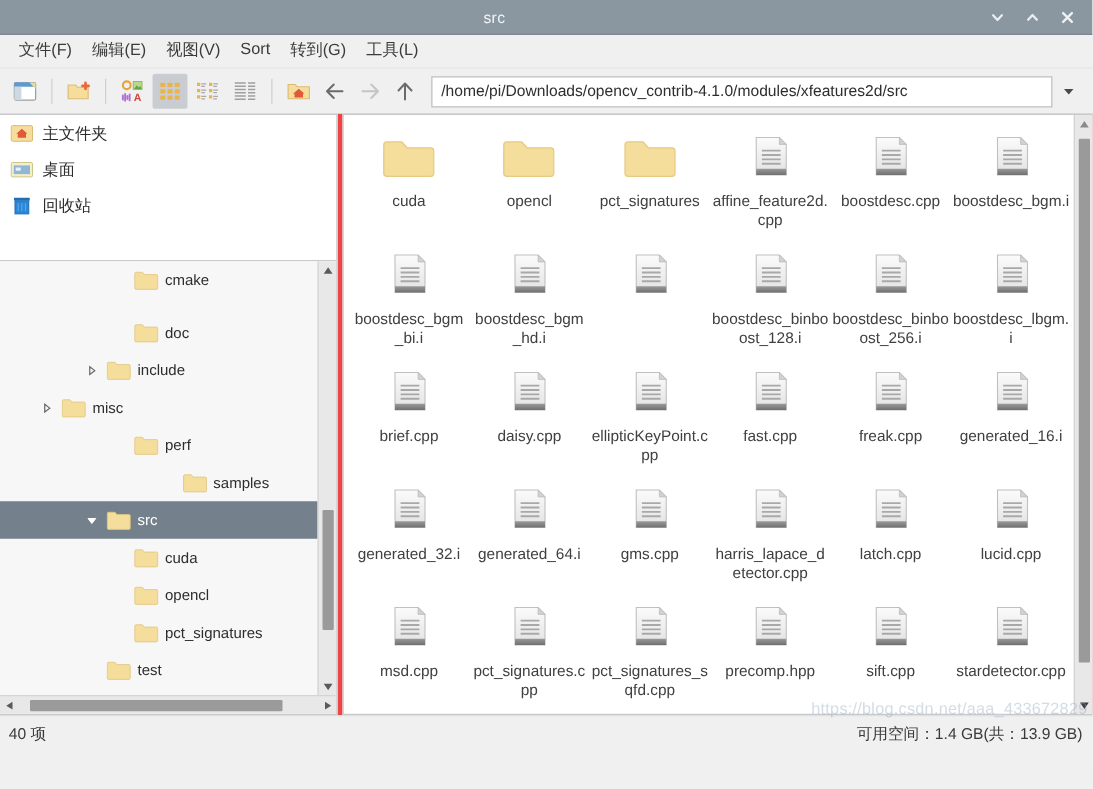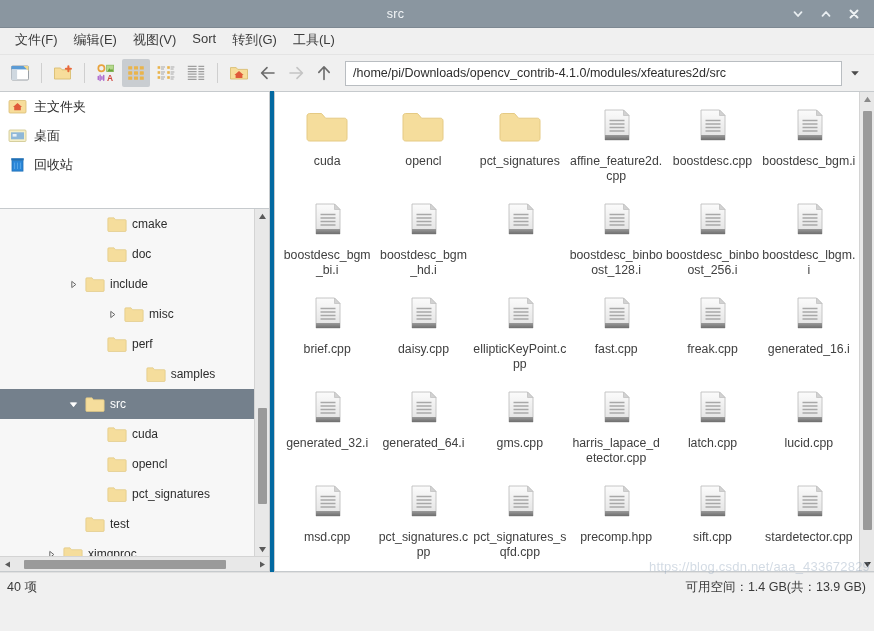--- a/index.html
+++ b/index.html
@@ -89,21 +89,21 @@
     width: 22px; height: 28px;
     display: flex; align-items: center; justify-content: center;
     cursor: pointer; flex-shrink: 0;
   }
 
   
   .body {
     flex: 1;
     display: flex;
     min-height: 0;
-    background: #0369a1;
+    background: #ef4444;
     padding: 0 0 0 0;
   }
 
   
   .leftpane {
     width: 270px; min-width: 270px;
     display: flex; flex-direction: column;
     background: #f0f0f0;
   }
   .places {
@@ -443,39 +443,39 @@
       <div class="tree-wrap">
         <div class="tree-inner">
           <div class="tree-list" id="tree-list">
               <div class="tree-row" style="padding-left: 88px;">
                 <span class="tw-arrow"></span>
                 <svg class="folder-icon" viewBox="0 0 24 20">
                   <path d="M1 3.2 C1 2.5 1.5 2 2.2 2 L8.4 2 L10.2 4.2 L21.8 4.2 C22.5 4.2 23 4.7 23 5.4 L23 17.2 C23 17.9 22.5 18.4 21.8 18.4 L2.2 18.4 C1.5 18.4 1 17.9 1 17.2 Z" fill="#f5dd9c" stroke="#e0c782" stroke-width=".8"></path>
                 </svg>
                 <span>cmake</span>
               </div>
-              <div class="tree-row" style="padding-left: 88px;">
+              <div class="tree-row" style="padding-left: 88px; margin-top: 12px;">
                 <span class="tw-arrow"></span>
                 <svg class="folder-icon" viewBox="0 0 24 20">
                   <path d="M1 3.2 C1 2.5 1.5 2 2.2 2 L8.4 2 L10.2 4.2 L21.8 4.2 C22.5 4.2 23 4.7 23 5.4 L23 17.2 C23 17.9 22.5 18.4 21.8 18.4 L2.2 18.4 C1.5 18.4 1 17.9 1 17.2 Z" fill="#f5dd9c" stroke="#e0c782" stroke-width=".8"></path>
                 </svg>
                 <span>doc</span>
               </div>
               <div class="tree-row" style="padding-left: 66px;">
                 <span class="tw-arrow">
                   <svg width="9" height="9" viewBox="0 0 9 9">
                     <path d="M2.8 1.4 L6.8 4.5 L2.8 7.6 Z" fill="none" stroke="#6a6a6a" stroke-width="1"></path>
                   </svg>
                 </span>
                 <svg class="folder-icon" viewBox="0 0 24 20">
                   <path d="M1 3.2 C1 2.5 1.5 2 2.2 2 L8.4 2 L10.2 4.2 L21.8 4.2 C22.5 4.2 23 4.7 23 5.4 L23 17.2 C23 17.9 22.5 18.4 21.8 18.4 L2.2 18.4 C1.5 18.4 1 17.9 1 17.2 Z" fill="#f5dd9c" stroke="#e0c782" stroke-width=".8"></path>
                 </svg>
                 <span>include</span>
               </div>
-              <div class="tree-row" style="padding-left: 65px; margin-left: 40px;">
+              <div class="tree-row" style="padding-left: 30px;">
                 <span class="tw-arrow">
                   <svg width="9" height="9" viewBox="0 0 9 9">
                     <path d="M2.8 1.4 L6.8 4.5 L2.8 7.6 Z" fill="none" stroke="#6a6a6a" stroke-width="1"></path>
                   </svg>
                 </span>
                 <svg class="folder-icon" viewBox="0 0 24 20">
                   <path d="M1 3.2 C1 2.5 1.5 2 2.2 2 L8.4 2 L10.2 4.2 L21.8 4.2 C22.5 4.2 23 4.7 23 5.4 L23 17.2 C23 17.9 22.5 18.4 21.8 18.4 L2.2 18.4 C1.5 18.4 1 17.9 1 17.2 Z" fill="#f5dd9c" stroke="#e0c782" stroke-width=".8"></path>
                 </svg>
                 <span>misc</span>
               </div>

